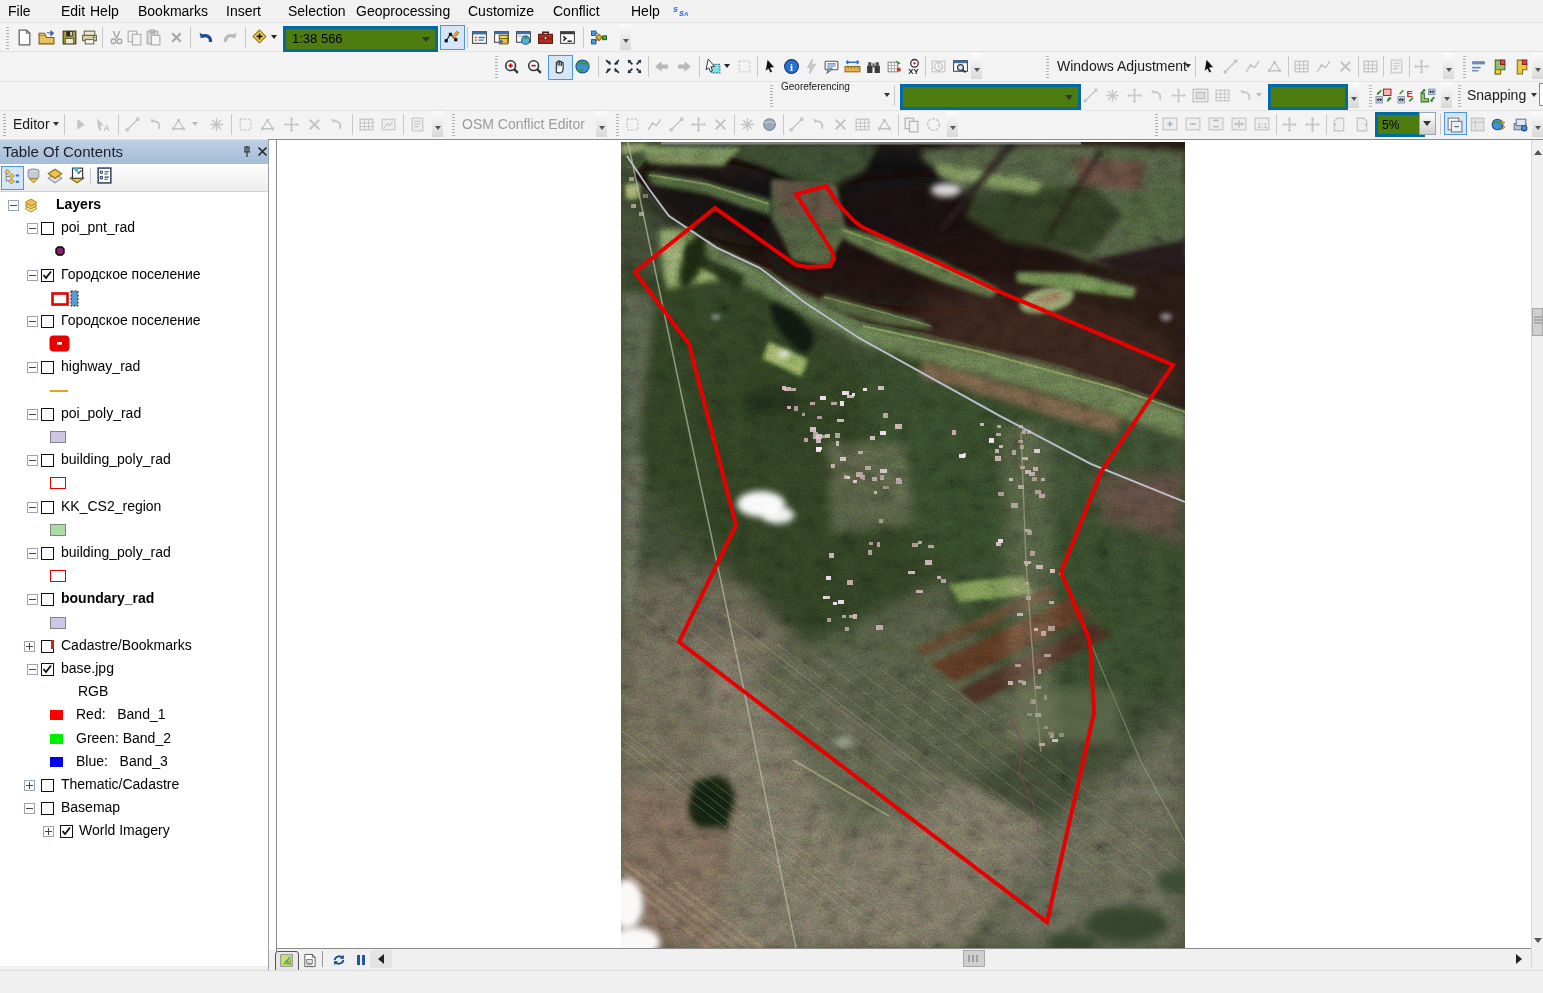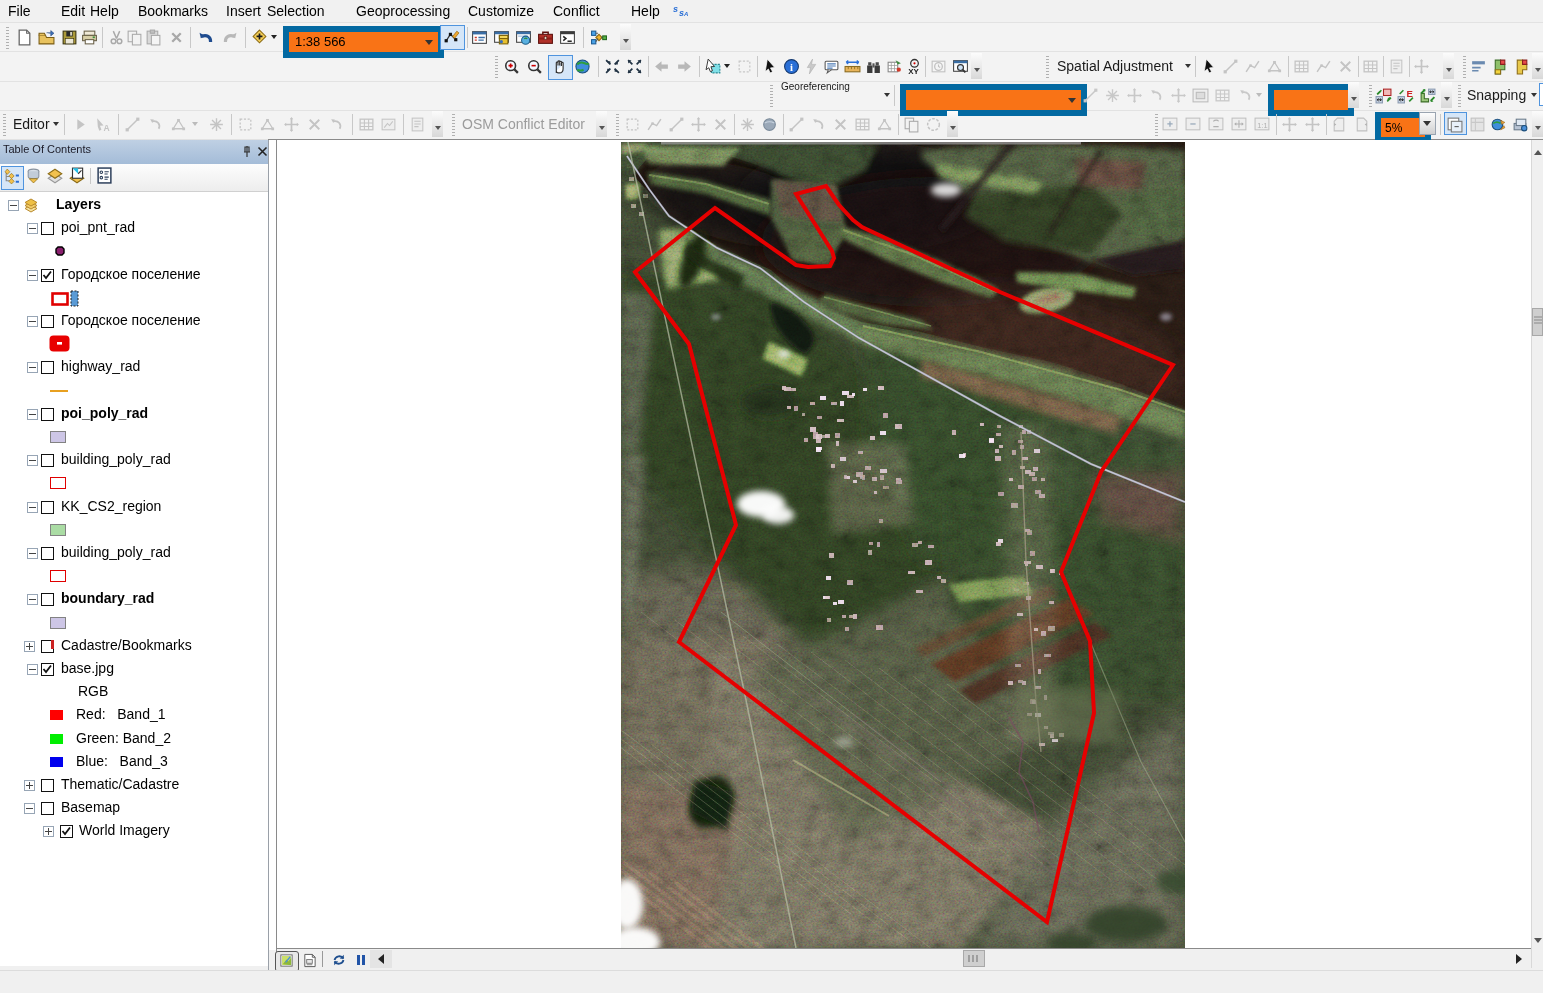--- a/index.html
+++ b/index.html
@@ -2,35 +2,35 @@
 <html><head><meta charset="utf-8"><style>
 html,body{margin:0;padding:0}
 body{width:1543px;height:993px;overflow:hidden;font-family:"Liberation Sans",sans-serif;background:#f0f0f0}
 #root{position:relative;width:1543px;height:993px;background:#f0f0f0;overflow:hidden}
 .mi{position:absolute;top:3px;font-size:14px;color:#000}
 .tbtxt{position:absolute;font-size:13px;color:#1a1a1a}
 .sep{position:absolute;width:1px;background:#c8c8c8}
 .grip{position:absolute;width:3px;background-image:repeating-linear-gradient(to bottom,#b0b0b0 0 1px,transparent 1px 3px)}
 .ovf{position:absolute;width:11px;background:linear-gradient(#fcfcfc,#d8d8d8)}
 .ovf:after{content:"";position:absolute;left:2.5px;bottom:4px;border:3px solid transparent;border-top:4px solid #555}
-.combo{position:absolute;background:#f97316;border:6px solid #0369a1;font-size:13px;color:#000}
+.combo{position:absolute;background:#4d7c0f;border:3px solid #0369a1;font-size:13px;color:#000}
 .cbarr{position:absolute;right:2px;top:50%;margin-top:-2px;border:4px solid transparent;border-top:5px solid #333}
 .hl{position:absolute;border:1px solid #4f94de;background:#d5e6f8}
 .exp{position:absolute;width:11px;height:11px;border:1px solid #97a5b5;background:#fff;box-sizing:border-box}
 .chk{position:absolute;width:13px;height:13px;border:1.6px solid #111;background:#fff;box-sizing:border-box}
 .trtxt{position:absolute;font-size:14px;color:#000;white-space:nowrap}
 </style></head><body>
 <div id="root">
 <div style="position:absolute;left:0;top:0;width:1543px;height:23px;background:#f1f1f1"></div>
 <div class="mi" style="left:8px">File</div>
 <div class="mi" style="left:61px">Edit</div>
 <div class="mi" style="left:90px">Help</div>
 <div class="mi" style="left:138px">Bookmarks</div>
 <div class="mi" style="left:226px">Insert</div>
-<div class="mi" style="left:267px">Selection</div>
+<div class="mi" style="left:288px">Selection</div>
 <div class="mi" style="left:356px">Geoprocessing</div>
 <div class="mi" style="left:468px">Customize</div>
 <div class="mi" style="left:553px">Conflict</div>
 <div class="mi" style="left:631px">Help</div>
 <svg style="position:absolute;left:672px;top:2px" width="18" height="17" viewBox="0 0 18 17">
       <text x="1" y="10" font-size="9" fill="#2a6fd6" font-family="Liberation Sans" font-style="italic" font-weight="bold">s</text>
       <text x="7" y="14" font-size="9" fill="#2a6fd6" font-family="Liberation Sans" font-style="italic" font-weight="bold">s<tspan font-size="6">A</tspan></text>
     </svg>
 <div style="position:absolute;left:0;top:23px;width:1543px;height:117px;background:#f3f3f3"></div>
 <div style="position:absolute;left:0;top:22px;width:1543px;height:1px;background:#e2e2e2"></div>
@@ -233,21 +233,21 @@
       <path d="M8 6v2l1.6 1" stroke="#c0c0c0" fill="none"></path>
     </svg>
 <svg style="position:absolute;left:952px;top:58px" width="17" height="17" viewBox="0 0 16 16">
       <rect x="1.5" y="2.5" width="13" height="10" fill="#fff" stroke="#444"></rect>
       <rect x="1.5" y="2.5" width="13" height="2.4" fill="#3a6ea5"></rect>
       <circle cx="8" cy="9" r="2.8" fill="#cfe4f7" stroke="#333" stroke-width="1.1"></circle>
       <path d="M10 11l2.6 2.6" stroke="#333" stroke-width="1.6"></path>
     </svg>
 <div class="ovf" style="left:971px;top:53px;height:26px"></div>
 <div class="grip" style="left:1046px;top:56px;height:22px"></div>
-<div class="tbtxt" style="left:1057px;top:58px;font-size:14px">Spatial Adjustment</div>
+<div class="tbtxt" style="left:1057px;top:58px;font-size:14px">Windows Adjustment</div>
 <div style="position:absolute;left:1185px;top:64px;border:3.5px solid transparent;border-top:4.5px solid #333"></div>
 <div class="sep" style="left:1195px;top:56px;height:21px"></div>
 <svg style="position:absolute;left:1201px;top:58px" width="17" height="17" viewBox="0 0 16 16">
       <path d="M5 1l7 8-4 .3L10 13l-2.4 1-1.6-3.6L3 13z" fill="#111" stroke="#fff" stroke-width=".7"></path>
     </svg>
 <svg style="position:absolute;left:1222px;top:58px" width="17" height="17" viewBox="0 0 16 16">
       <path d="M3 13L13 3" stroke="#c4c4c4" stroke-width="1.4"></path>
       <rect x="1.5" y="11.5" width="3" height="3" fill="#c4c4c4"></rect>
       <rect x="11.5" y="1.5" width="3" height="3" fill="#c4c4c4"></rect>
     </svg>
@@ -566,21 +566,21 @@
       <path d="M10 13l4-2-1-2z" fill="#e8a23c" stroke="#8a5a10" stroke-width=".5"></path>
     </svg>
 <svg style="position:absolute;left:1512px;top:116px" width="17" height="17" viewBox="0 0 16 16">
       <rect x="2" y="7" width="11" height="6" fill="#b8c4d4" stroke="#6a7a8a"></rect>
       <rect x="4" y="3" width="9" height="6" fill="#dfe8f2" stroke="#6a7a8a"></rect>
       <circle cx="11.5" cy="11.5" r="2.5" fill="#4a90d9" stroke="#1c4f7c"></circle>
     </svg>
 <div class="ovf" style="left:1532px;top:111px;height:26px"></div>
 <div style="position:absolute;left:0;top:140px;width:269px;height:830px;background:#f0f0f0;border-right:1px solid #9aa0a8;box-sizing:border-box"></div>
 <div style="position:absolute;left:0;top:140px;width:268px;height:24px;background:linear-gradient(#bfd0e4,#a4bcd8)"></div>
-<div style="position:absolute;left:3px;top:143px;font-size:11px;color:#1c1c28">Table Of Contents</div>
+<div style="position:absolute;left:3px;top:143px;font-size:15px;color:#1c1c28">Table Of Contents</div>
 <svg style="position:absolute;left:240px;top:145px" width="14" height="14" viewBox="0 0 14 14">
       <path d="M7 1v6M4 7h6M5 2h4v5H5z" stroke="#333" stroke-width="1.2" fill="none"></path>
       <path d="M7 7v5" stroke="#333" stroke-width="1.2"></path>
     </svg>
 <svg style="position:absolute;left:256px;top:145px" width="13" height="13" viewBox="0 0 13 13">
       <path d="M2.5 2.5l8 8M10.5 2.5l-8 8" stroke="#222" stroke-width="1.6"></path>
     </svg>
 <div style="position:absolute;left:0;top:164px;width:268px;height:27px;background:linear-gradient(#fdfdfd,#ededed)"></div>
 <div class="hl" style="left:1px;top:166px;width:21px;height:22px"></div>
 <svg style="position:absolute;left:3px;top:168px" width="17" height="17" viewBox="0 0 16 16">
@@ -648,21 +648,21 @@
       <rect x="8" y="7" width="5" height="2.6" fill="#fff"></rect>
     </svg>
 <div class="exp" style="left:27px;top:362px"></div>
 <div style="position:absolute;left:29px;top:366.5px;width:7px;height:1.6px;background:#444"></div>
 <div class="chk" style="left:41px;top:361px"></div>
 <div class="trtxt" style="left:61px;top:358px;font-weight:normal">highway_rad</div>
 <div style="position:absolute;left:50px;top:390px;width:18px;height:2.4px;background:#e8a020"></div>
 <div class="exp" style="left:27px;top:409px"></div>
 <div style="position:absolute;left:29px;top:413.5px;width:7px;height:1.6px;background:#444"></div>
 <div class="chk" style="left:41px;top:408px"></div>
-<div class="trtxt" style="left:61px;top:405px;font-weight:bold">poi_poly_rad</div>
+<div class="trtxt" style="left:61px;top:405px;font-weight:normal">poi_poly_rad</div>
 <div style="position:absolute;left:50px;top:431px;width:16px;height:12px;background:#cdc6e6;border:1px solid #828282;box-sizing:border-box"></div>
 <div class="exp" style="left:27px;top:455px"></div>
 <div style="position:absolute;left:29px;top:459.5px;width:7px;height:1.6px;background:#444"></div>
 <div class="chk" style="left:41px;top:454px"></div>
 <div class="trtxt" style="left:61px;top:451px;font-weight:normal">building_poly_rad</div>
 <div style="position:absolute;left:50px;top:477px;width:16px;height:12px;background:#fff;border:1.6px solid #e00000;box-sizing:border-box"></div>
 <div class="exp" style="left:27px;top:502px"></div>
 <div style="position:absolute;left:29px;top:506.5px;width:7px;height:1.6px;background:#444"></div>
 <div class="chk" style="left:41px;top:501px"></div>
 <div class="trtxt" style="left:61px;top:498px;font-weight:normal">KK_CS2_region</div>

